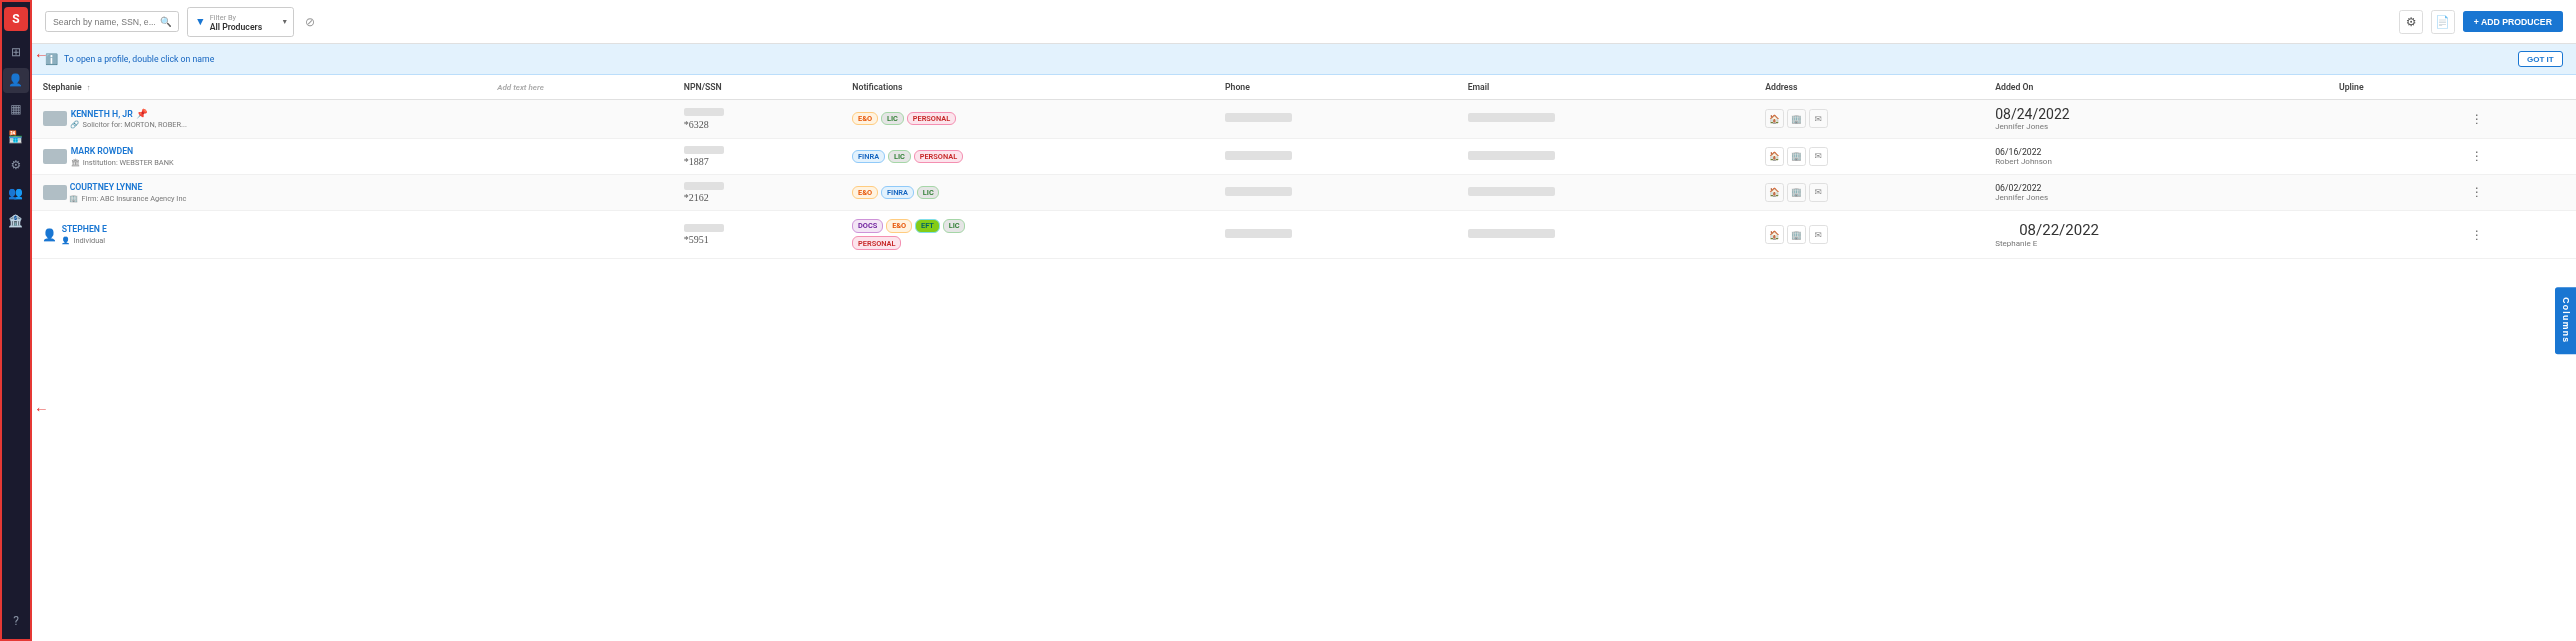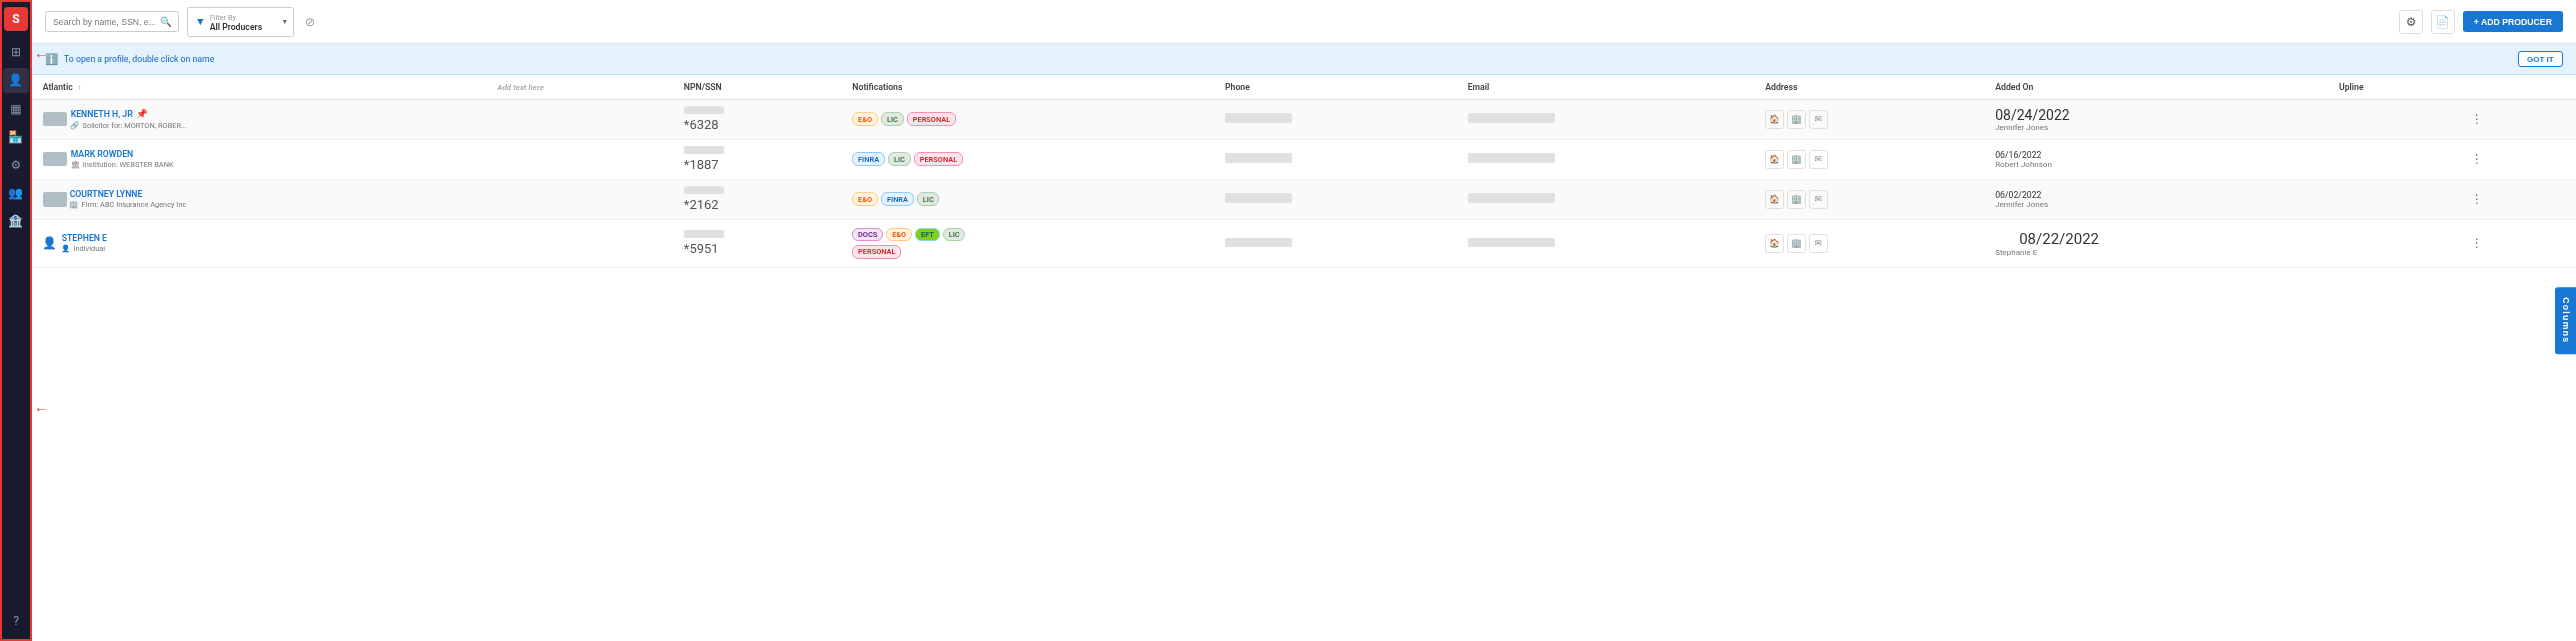--- a/index.html
+++ b/index.html
@@ -297,22 +297,23 @@
       background: #e0e0e0;
       border-radius: 2px;
       display: inline-block;
     }
 
     
     .npn-cell {
       min-width: 54px;
     }
     .npn-num {
-      font-size: 13px;
+      font-size: 10px;
       color: #555;
+      font-family: Liberation Serif, serif;
     }
 
     
     .tags-cell {
       min-width: 134px;
     }
     .tag {
       display: inline-block;
       padding: 1.3px 4.7px;
       border-radius: 6px;
@@ -472,21 +473,21 @@
       <span>To open a profile, double click on name</span>
     </div>
     <button class="got-it-btn">GOT IT</button>
   </div>
 
   <div class="table-container">
     <table>
       <thead>
         <tr>
           <th>
-            <span>Atlantic</span>
+            <span>Stephanie</span>
             <span class="sort-icon">↑</span>
           </th>
           <th>
             <span class="add-text-here">Add text here</span>
           </th>
           <th>NPN/SSN</th>
           <th>Notifications</th>
           <th>Phone</th>
           <th>Email</th>
           <th>Address</th>

